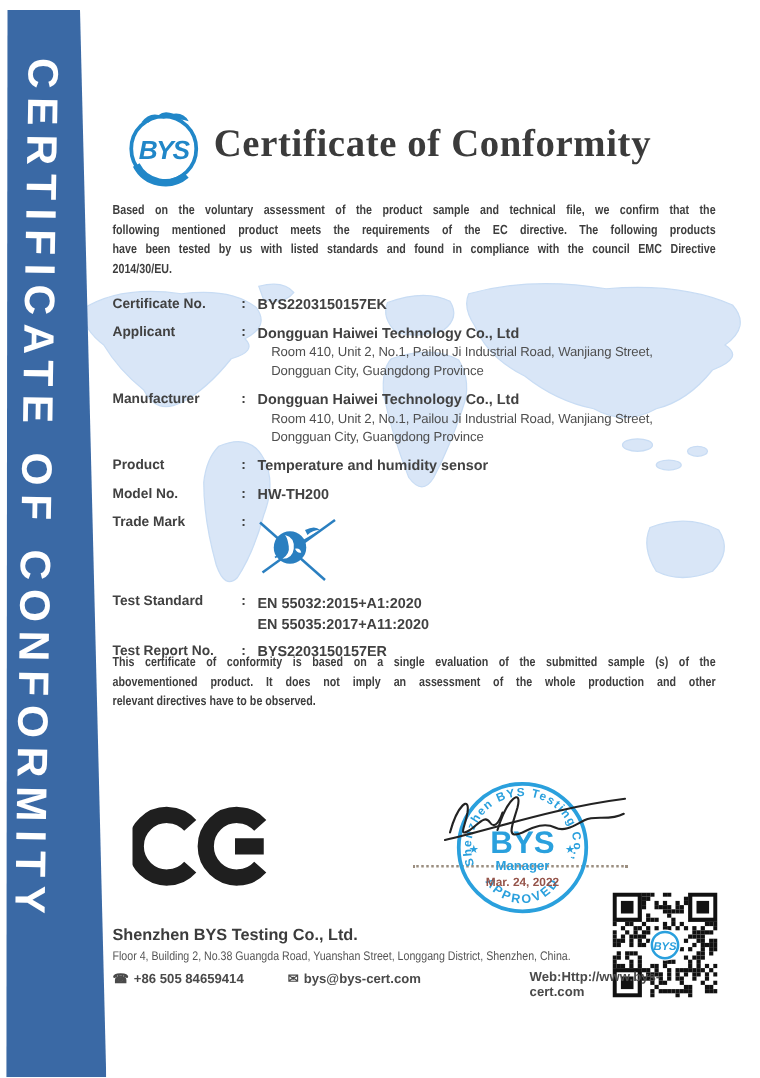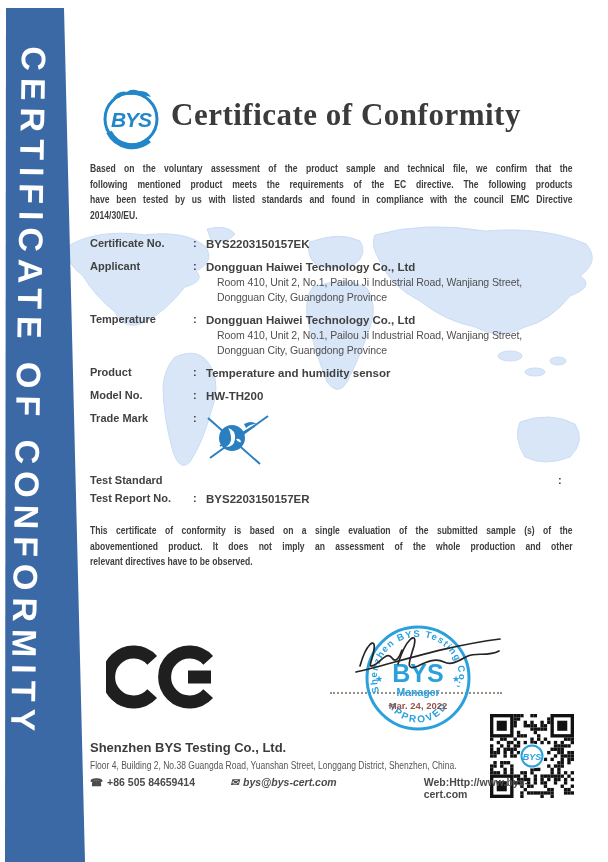--- a/index.html
+++ b/index.html
@@ -36,21 +36,21 @@
   .fvalue{flex:1;font-weight:bold;font-size:11.5px;color:#414141;line-height:15px;}
   .addr{font-weight:normal;font-size:10.5px;color:#4f4f4f;line-height:15px;letter-spacing:-0.1px;padding-left:11px;}
 
   
   #ftr-company{position:absolute;left:90px;top:740px;font-weight:bold;font-size:13px;color:#3c3c3c;}
   #ftr-address{position:absolute;left:90px;top:760px;font-size:10px;color:#555;white-space:nowrap;
                transform:scaleX(0.85);transform-origin:0 0;}
   #ftr-contacts{position:absolute;left:90px;top:776px;width:480px;display:flex;font-size:10.5px;
                 font-weight:bold;color:#4a4a4a;}
   #ftr-contacts .phone{width:142px;}
-  #ftr-contacts .email{width:196px;font-style:italic;}
+  #ftr-contacts .email{width:196px;}
   .cicon{margin-right:4px;}
 
   
   #ce{position:absolute;left:106px;top:640px;}
   #sig-line{position:absolute;left:330px;top:692px;width:172px;border-top:2px dotted #9b8e80;}
   #stamp{position:absolute;left:352px;top:616px;overflow:visible;}
   #qr{position:absolute;left:490px;top:714px;}
   svg text{font-family:"Liberation Sans",sans-serif;}
 </style>
 </head>
@@ -104,21 +104,21 @@
       <div class="flabel">Applicant</div>
       <div class="fcolon">:</div>
       <div class="fvalue">
         <div>Dongguan Haiwei Technology Co., Ltd</div>
         <div class="addr">Room 410, Unit 2, No.1, Pailou Ji Industrial Road, Wanjiang Street,</div>
         <div class="addr">Dongguan City, Guangdong Province</div>
       </div>
     </div>
 
     <div class="frow">
-      <div class="flabel">Temperature</div>
+      <div class="flabel">Manufacturer</div>
       <div class="fcolon">:</div>
       <div class="fvalue">
         <div>Dongguan Haiwei Technology Co., Ltd</div>
         <div class="addr">Room 410, Unit 2, No.1, Pailou Ji Industrial Road, Wanjiang Street,</div>
         <div class="addr">Dongguan City, Guangdong Province</div>
       </div>
     </div>
 
     <div class="frow">
       <div class="flabel">Product</div>
@@ -146,20 +146,24 @@
           <path d="M22,16 Q30,18 29,27 Q28,35 20,35 Q26,31 25,25 Q24,18 22,16 Z" fill="#ffffff"></path>
           <path d="M30,27 Q34,26 35,30 Q32,31 30,27 Z" fill="#ffffff"></path>
           <path d="M38,12 Q46,8 50,12 Q44,12 40,16 Z" fill="#2a7fc0"></path>
         </svg>
       </div>
     </div>
 
     <div class="frow" style="margin-bottom:6px;">
       <div class="flabel">Test Standard</div>
       <div class="fcolon">:</div>
+      <div class="fvalue">
+        <div style="line-height:17px;">EN 55032:2015+A1:2020</div>
+        <div style="line-height:17px;">EN 55035:2017+A11:2020</div>
+      </div>
     </div>
 
     <div class="frow">
       <div class="flabel">Test Report No.</div>
       <div class="fcolon">:</div>
       <div class="fvalue">BYS2203150157ER</div>
     </div>
   </div>
 
   <div id="closing" class="para">

